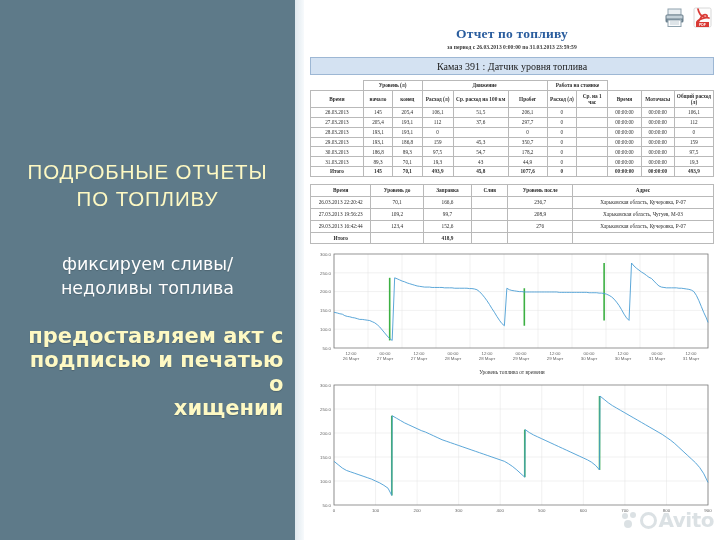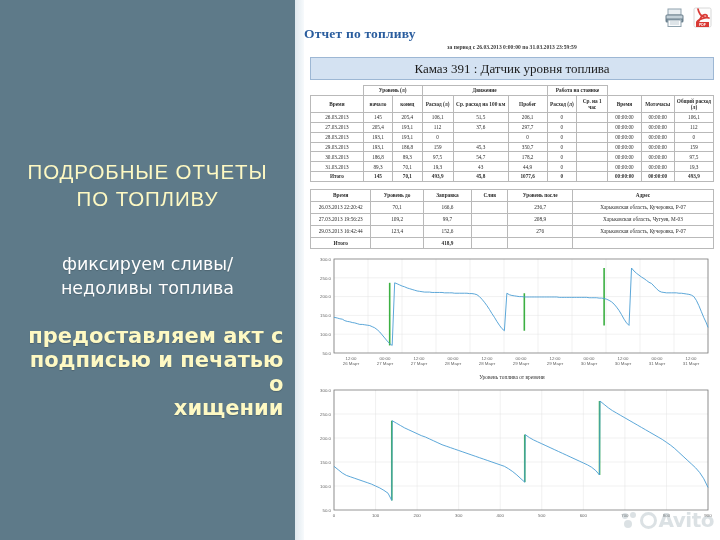--- a/index.html
+++ b/index.html
@@ -61,38 +61,38 @@
   .doc{
     position:absolute;left:304px;top:0;width:416px;height:540px;
     background:#ffffff;overflow:hidden;
   }
   .doc-toolbar{
     position:absolute;right:6px;top:6px;display:flex;gap:5px;align-items:flex-start;
   }
   .icon-btn{width:23px;height:23px;display:block;}
 
   .doc-title{
-    margin-top:26px;
+    text-align:center;margin-top:26px;
     font-family:"Liberation Serif", serif;
     font-weight:bold;font-size:13.5px;color:#2a5d9e;
     letter-spacing:.2px;
   }
   .doc-subtitle{
     text-align:center;margin-top:2px;
     font-family:"Liberation Serif", serif;
     font-weight:bold;font-size:5.6px;color:#3a3a3a;
   }
 
   .veh-bar{
     margin:7px 6px 0 6px;
     border:1px solid #9db7d4;
     background:#d4e2f2;
     text-align:center;
     font-family:"Liberation Serif", serif;
-    font-size:13px;color:#1b1b1b;
+    font-size:10px;color:#1b1b1b;
     padding:2.5px 0;
   }
 
   table.rep{
     margin:5px 6px 0 6px;width:404px;border-collapse:collapse;
     font-family:"Liberation Serif", serif;
     color:#2c2c2c;
     table-layout:fixed;
   }
   table.rep th, table.rep td{

